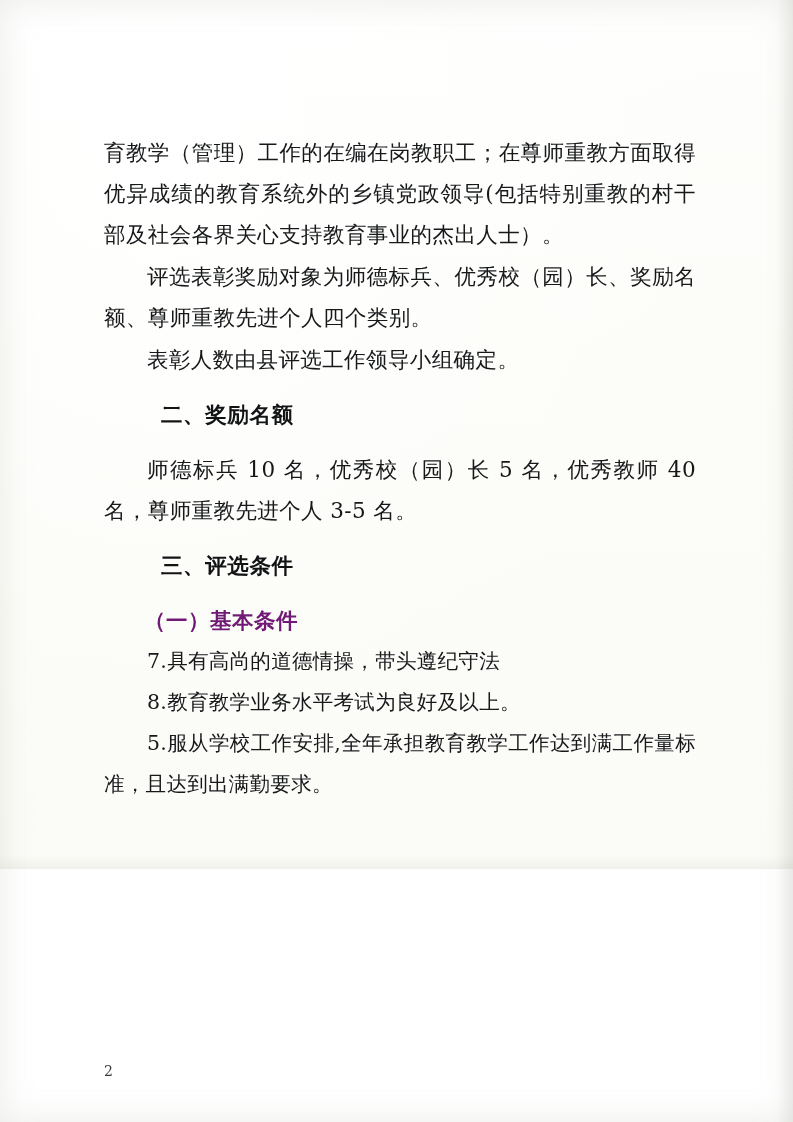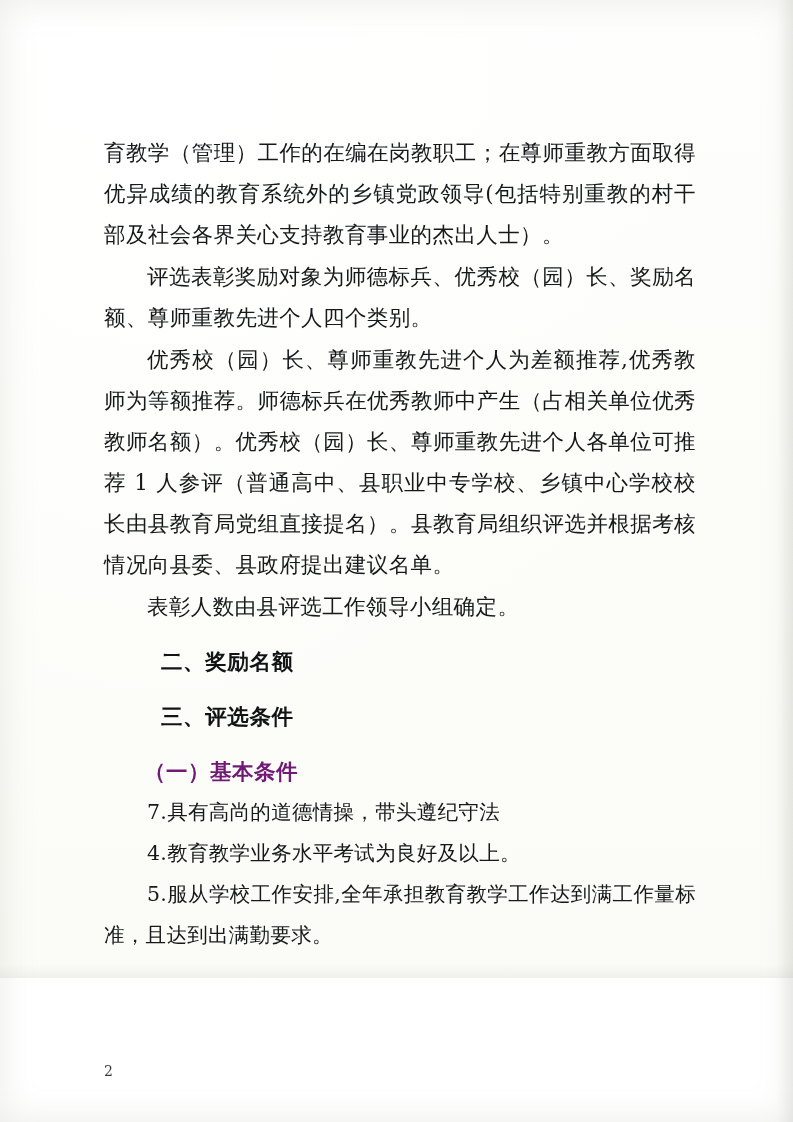--- a/index.html
+++ b/index.html
@@ -13,21 +13,21 @@
     font-family: "DejaVu Serif", "Liberation Serif", serif;
     color: #1a1a1a;
     position: relative;
     overflow: hidden;
   }
   .page {
     position: absolute;
     left: 0;
     top: 0;
     width: 793px;
-    height: 978px;
+    height: 869px;
     background: #fdfdfb;
   }
   .scan-tint {
     position: absolute;
     inset: 0;
     background:
       radial-gradient(ellipse at 20% 10%, rgba(255,255,255,0.9), rgba(250,250,246,0.2) 60%),
       linear-gradient(180deg, #ffffff 0%, #fdfdfa 40%, #fbfbf7 100%);
     pointer-events: none;
   }
@@ -121,33 +121,33 @@
 
 <div class="page">
   <div class="scan-tint"></div>
 
   <div class="body-area">
 
     <p class="para">育教学（管理）工作的在编在岗教职工；在尊师重教方面取得优异成绩的教育系统外的乡镇党政领导(包括特别重教的村干部及社会各界关心支持教育事业的杰出人士）。</p>
 
     <p class="para indent">评选表彰奖励对象为师德标兵、优秀校（园）长、奖励名额、尊师重教先进个人四个类别。</p>
 
-    <p class="para indent">优秀校（园）长、尊师重教先进个人为差额推荐,优秀教师为等额推荐。师德标兵在优秀教师中产生（占相关单位优秀教师名额）。优秀校（园）长、尊师重教先进个人各单位可推荐 1 人参评（普通高中、县职业中专学校、乡镇中心学校校长由县教育局党组直接提名）。县教育局组织评选并根据考核情况向县委、县政府提出建议名单。</p>
 
     <p class="para indent">表彰人数由县评选工作领导小组确定。</p>
 
     <p class="heading">二、奖励名额</p>
 
+    <p class="para indent">师德标兵 10 名，优秀校（园）长 5 名，优秀教师 40 名，尊师重教先进个人 3-5 名。</p>
 
     <p class="heading">三、评选条件</p>
 
     <p class="sub-heading">（一）基本条件</p>
 
     <p class="list-item">7.具有高尚的道德情操，带头遵纪守法</p>
-    <p class="list-item">4.教育教学业务水平考试为良好及以上。</p>
+    <p class="list-item">8.教育教学业务水平考试为良好及以上。</p>
     <p class="list-item wrap">5.服从学校工作安排,全年承担教育教学工作达到满工作量标准，且达到出满勤要求。</p>
 
   </div>
 
   <div class="page-number">2</div>
 
   <div class="edge-shadow"></div>
   <div class="right-edge"></div>
   <div class="bottom-edge"></div>
 </div>

